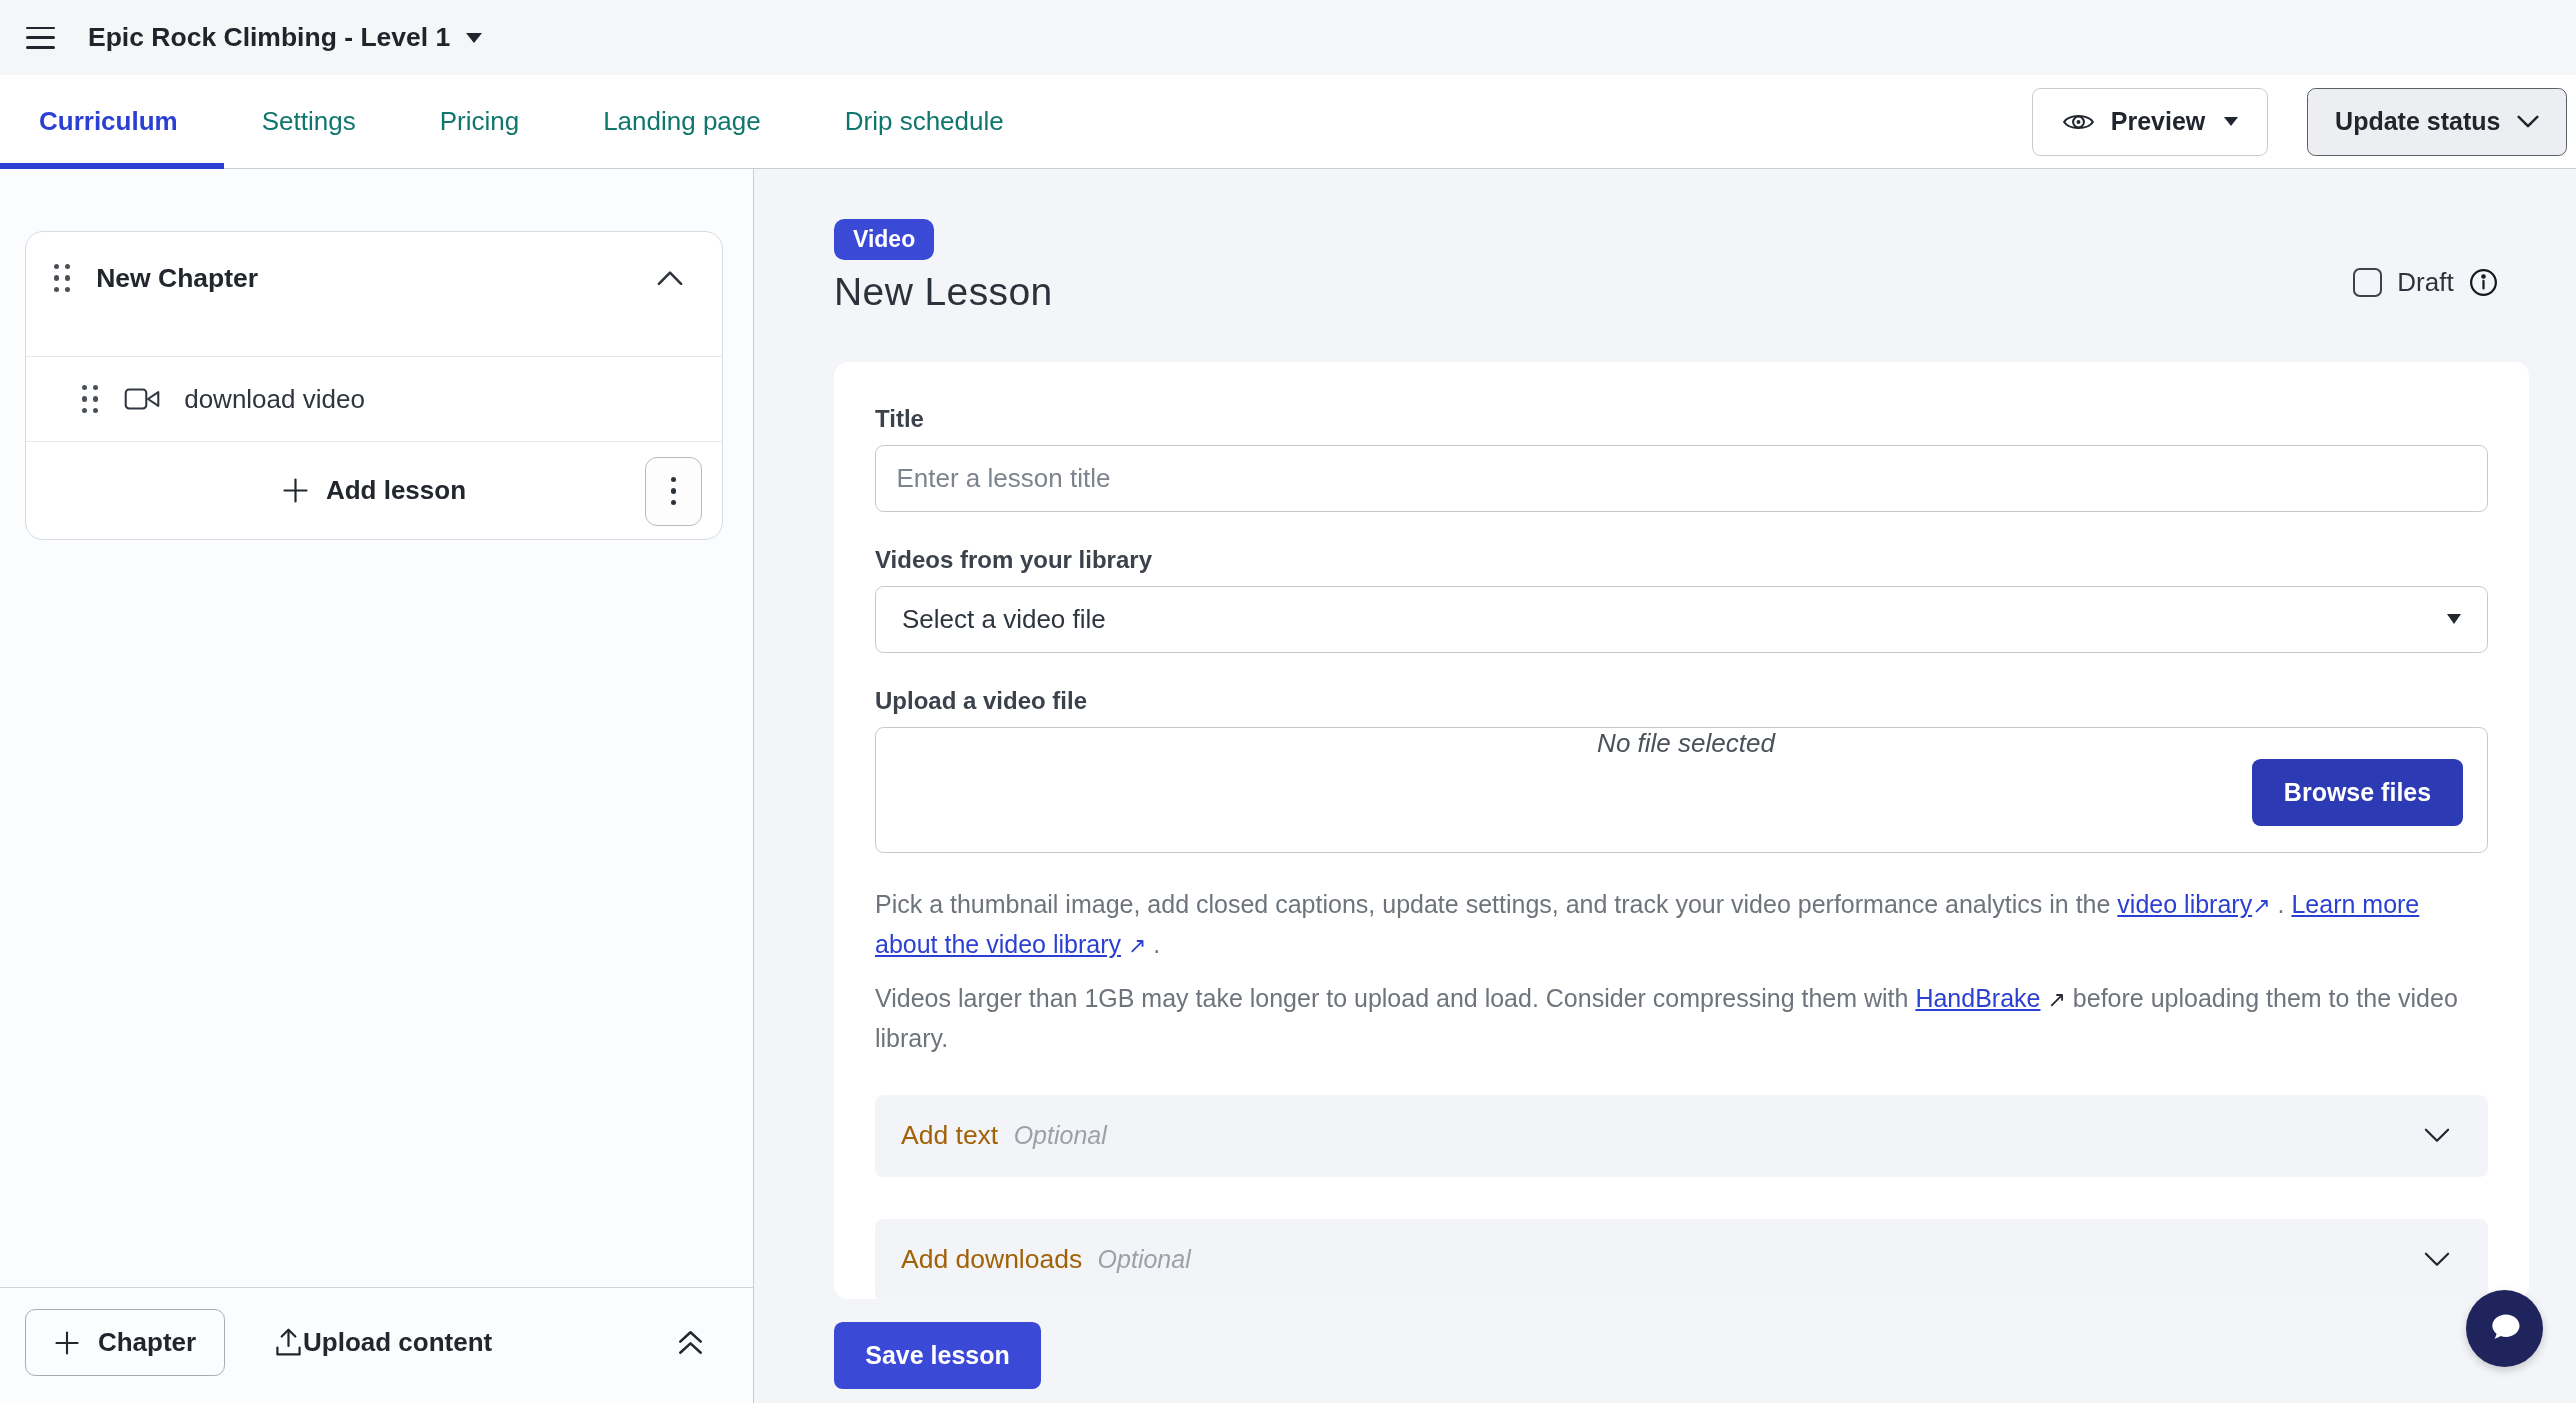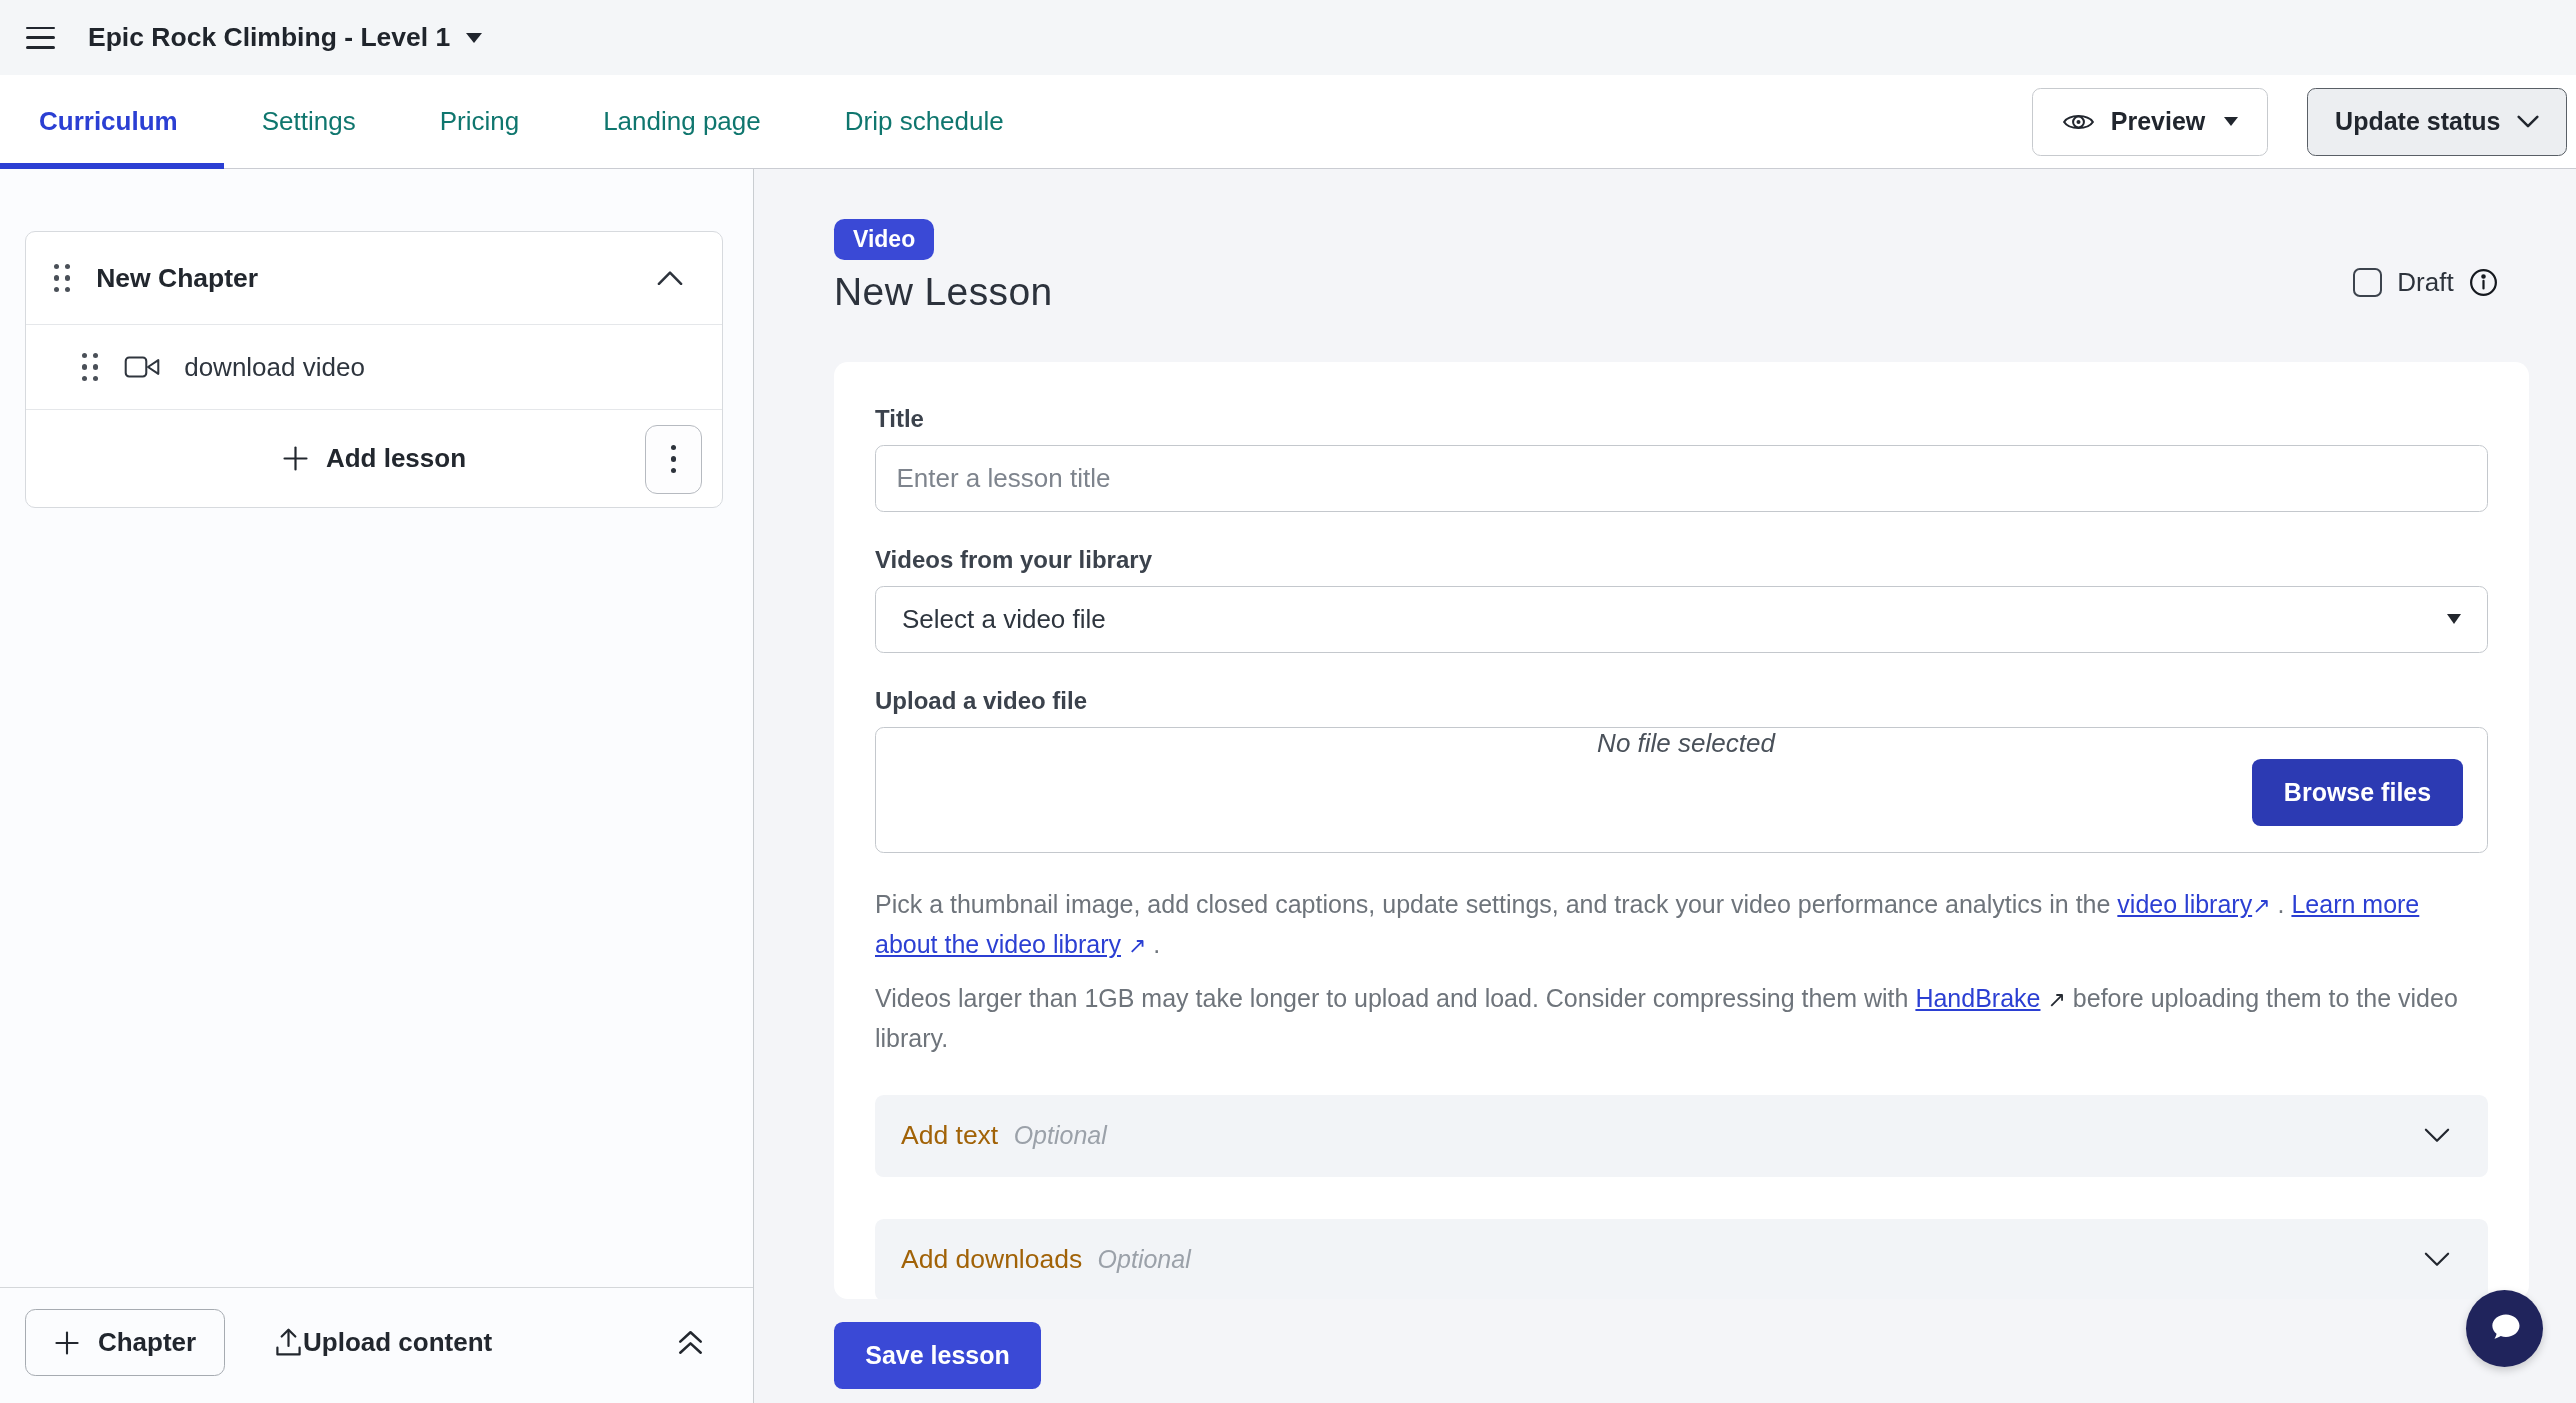--- a/index.html
+++ b/index.html
@@ -28,27 +28,27 @@
   .tab-underline{position:absolute;left:0;bottom:-1.7px;width:224px;height:6.8px;background:var(--link);}
   .tab-actions{margin-left:auto;display:flex;align-items:center;gap:39px;padding-right:8.6px;}
   .btn{display:flex;align-items:center;justify-content:center;border-radius:8.6px;font-size:25px;font-weight:700;color:#21262e;cursor:pointer;}
   .btn-preview{height:68px;padding:0 29px;background:#fff;border:1.7px solid #c7cace;gap:15.4px;}
   .btn-preview .caret-down{border-left-width:7.7px;border-right-width:7.7px;border-top-width:9.4px;margin-left:3.4px;}
   .btn-update{height:68px;padding:0 27px;background:#eceef1;border:1.7px solid #595f66;gap:17px;}
   .icon-svg{display:block;}
   
   .layout{display:flex;height:1234px;}
   .sidebar{width:754px;background:var(--sidebar-bg);border-right:1.7px solid #c9cdd1;position:relative;flex:none;}
-  .chapter-card{margin:62px 0 0 25px;width:698px;background:#fff;border:0.9px solid var(--border);border-radius:10px;overflow:hidden;}
+  .chapter-card{margin:62px 0 0 25px;width:698px;background:#fff;border:0.9px solid var(--border);border-radius:18px;overflow:hidden;}
   .chapter-header{height:92px;display:flex;align-items:center;padding:0 39px 0 28px;cursor:pointer;}
   .drag-handle{display:grid;grid-template-columns:5.1px 5.1px;grid-auto-rows:5.1px;gap:6px;cursor:grab;}
   .drag-handle i{background:#4a5058;border-radius:50%;}
   .chapter-title{margin-left:26px;font-size:26.5px;font-weight:700;color:#22272e;}
   .spacer{flex:1;}
-  .lesson-row{height:85px;display:flex;align-items:center;padding-left:56px;border-top:0.9px solid var(--divider);cursor:pointer;}
+  .lesson-row{height:85px;display:flex;align-items:center;padding-left:56px;border-top:0.9px solid var(--divider);cursor:pointer;margin-top:32px;}
   .lesson-label{margin-left:24px;font-size:26px;color:#2e353e;}
   .lesson-row .video-ic{margin-left:26px;}
   .add-lesson-row{height:98px;display:flex;align-items:center;border-top:0.9px solid var(--divider);position:relative;}
   .add-lesson-btn{flex:1;display:flex;align-items:center;justify-content:center;gap:17px;font-size:26px;font-weight:600;color:#22272e;cursor:pointer;height:100%;}
   .kebab-btn{position:absolute;right:19.7px;top:14.5px;width:57px;height:69px;border:1.7px solid #b6bac0;border-radius:12px;background:#fdfdfe;display:flex;flex-direction:column;align-items:center;justify-content:center;gap:6.8px;cursor:pointer;}
   .kebab-btn i{width:5.1px;height:5.1px;border-radius:50%;background:#2d333c;}
   .sidebar-footer{position:absolute;left:0;right:0;bottom:0;height:116px;border-top:0.9px solid #d4d7da;display:flex;align-items:flex-start;padding:21.4px 48px 0 25px;}
   .btn-chapter{width:200px;height:67px;background:transparent;border:1.7px solid #a6abb1;border-radius:10.3px;gap:18px;font-weight:600;font-size:26px;}
   .upload-content{margin-left:49px;height:67px;display:flex;align-items:center;font-size:26px;font-weight:600;color:#22272e;cursor:pointer;}
   .collapse-all{margin-left:auto;height:67px;display:flex;align-items:center;cursor:pointer;}

